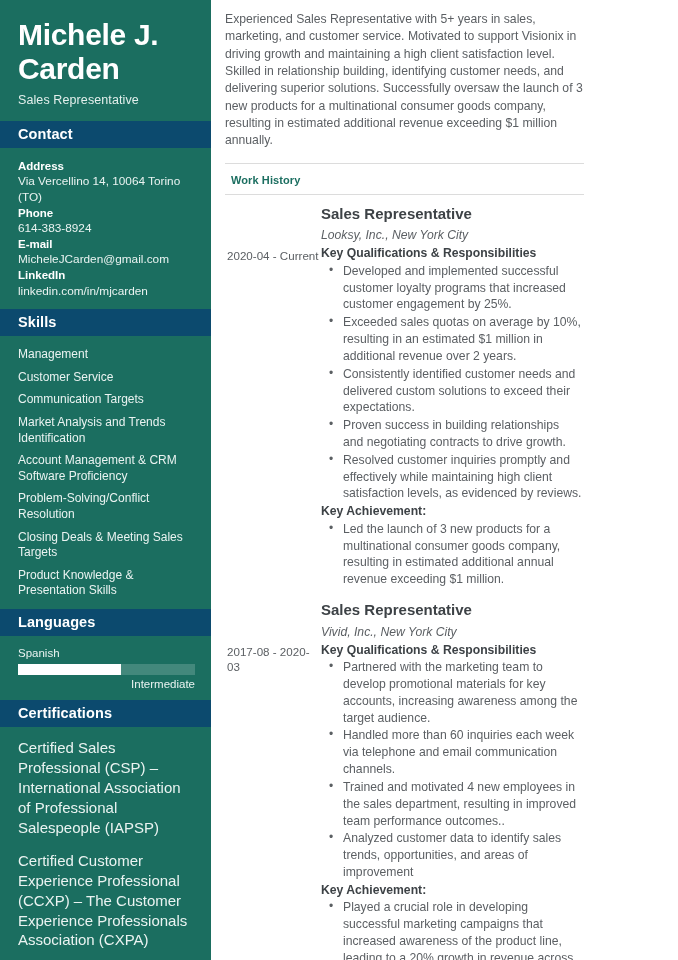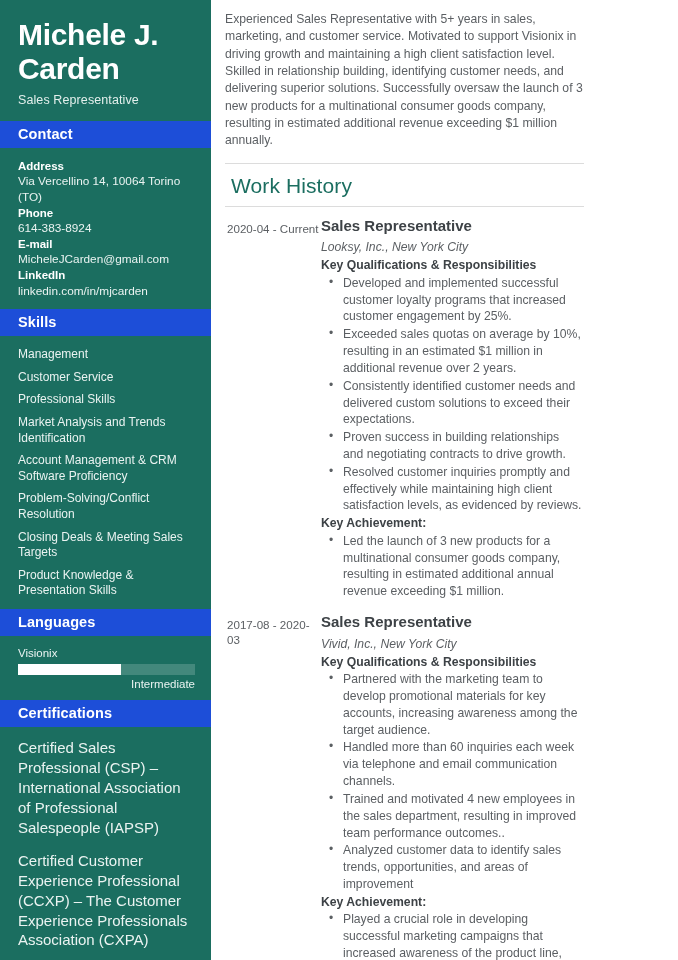--- a/index.html
+++ b/index.html
@@ -21,21 +21,21 @@
   .name-block { padding: 18px 16px 14px 18px; }
   .name {
     font-size: 30px; font-weight: 700; line-height: 1.13;
     letter-spacing: -0.3px; color: #ffffff;
   }
   .job-title {
     margin-top: 7px; font-size: 12.5px; font-weight: 400;
     color: #e3efec; letter-spacing: 0.1px;
   }
   .sb-head {
-    background: #1d4ed8;
+    background: #0c4a6e;
     padding: 5px 18px 6px 18px;
     font-size: 14.5px; font-weight: 700; color: #ffffff;
     letter-spacing: 0.1px;
   }
   .sb-body { padding: 11px 16px 10px 18px; }
   .contact-label {
     font-size: 11.5px; font-weight: 700; color: #ffffff;
     margin-top: 9px; line-height: 1.35;
   }
   .contact-label:first-child { margin-top: 0; }
@@ -67,29 +67,29 @@
 
   
   .main { flex: 1 1 auto; padding: 11px 16px 0 14px; min-width: 0; }
   .summary {
     font-size: 12.2px; line-height: 1.42; color: #5b5f63;
     text-align: left;
   }
   .rule { height: 1px; background: #dcdcdc; margin: 13px 0 0 0; }
 
   .sec-title {
-    font-size: 21px; font-weight: 400; color: #1b6e60;
+    font-size: 11px; font-weight: 700; color: #1b6e60;
     margin: 10px 0 8px 6px; letter-spacing: 0.1px;
   }
   .sec-rule { height: 1px; background: #dcdcdc; margin-bottom: 10px; }
 
   .entry { display: flex; margin-bottom: 2px; }
   .entry-date {
     flex: 0 0 96px; font-size: 11.6px; color: #5b5f63;
-    line-height: 1.3; padding-top: 4px; padding-left: 2px;
+    line-height: 1.3; padding-top: 4px; padding-left: 2px; margin-top: 39px;
   }
   .entry-body { flex: 1 1 auto; min-width: 0; padding-right: 2px; }
   .entry-role {
     font-size: 15px; font-weight: 700; color: #3d4246;
     line-height: 1.25; margin-bottom: 5px;
   }
   .entry-org {
     font-size: 12.2px; font-style: italic; color: #5b5f63;
     line-height: 1.3; margin-bottom: 1px;
   }
@@ -145,32 +145,32 @@
       <div>
         <div class="contact-label">LinkedIn</div>
         <div class="contact-value">linkedin.com/in/mjcarden</div>
       </div>
     </div>
 
     <div class="sb-head">Skills</div>
     <div class="sb-body">
       <div class="skill-item">Management</div>
       <div class="skill-item">Customer Service</div>
-      <div class="skill-item">Professional Skills</div>
+      <div class="skill-item">Communication Targets</div>
       <div class="skill-item">Market Analysis and Trends Identification</div>
       <div class="skill-item">Account Management &amp; CRM Software Proficiency</div>
       <div class="skill-item">Problem-Solving/Conflict Resolution</div>
       <div class="skill-item">Closing Deals &amp; Meeting Sales Targets</div>
       <div class="skill-item">Product Knowledge &amp; Presentation Skills</div>
     </div>
 
     <div class="sb-head">Languages</div>
     <div class="sb-body">
       <div>
-        <div class="lang-name">Visionix</div>
+        <div class="lang-name">Spanish</div>
         <div class="lang-bar">
           <div class="lang-bar-fill" id="lang-fill-0" style="width: 58%;"></div>
         </div>
         <div class="lang-level">Intermediate</div>
       </div>
     </div>
 
     <div class="sb-head">Certifications</div>
     <div class="sb-body">
       <div class="cert-item">Certified Sales Professional (CSP) – International Association of Professional Salespeople (IAPSP)</div>

